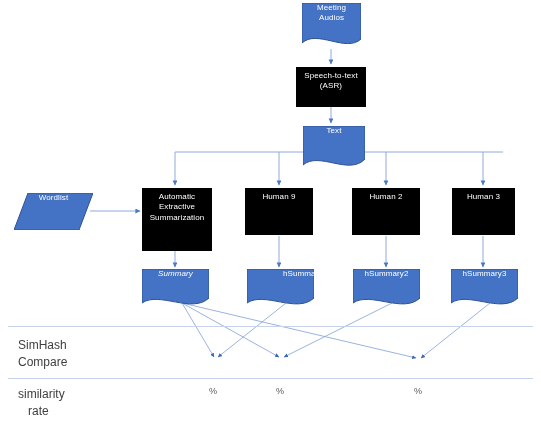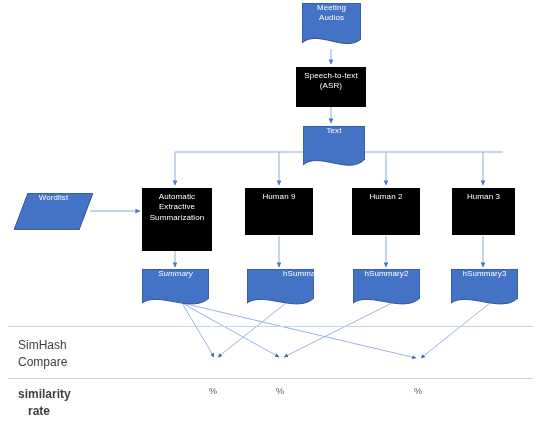--- a/index.html
+++ b/index.html
@@ -229,21 +229,21 @@
   </div>
 
   <div class="band-line" style="left:8px; top:326px; width:525px;"></div>
   <div class="band-line" style="left:8px; top:378px; width:525px;"></div>
 
   <div class="plain-label" style="left:18px; top:337px; width:90px; text-align:left;">
     <span>SimHash</span><br>
     <span>Compare</span>
   </div>
 
-  <div class="plain-label" style="left:18px; top:386px; width:90px; text-align:left;font-weight:bold;">
+  <div class="plain-label" style="left:18px; top:386px; width:90px; text-align:left;">
     <span>similarity</span><br>
     <span style="margin-left:10px;">rate</span>
   </div>
 
   <div class="pct-label" style="left:203px; top:386px; width:20px;">%</div>
   <div class="pct-label" style="left:270px; top:386px; width:20px;">%</div>
   <div class="pct-label" style="left:408px; top:386px; width:20px;">%</div>
 
 </div>
 

